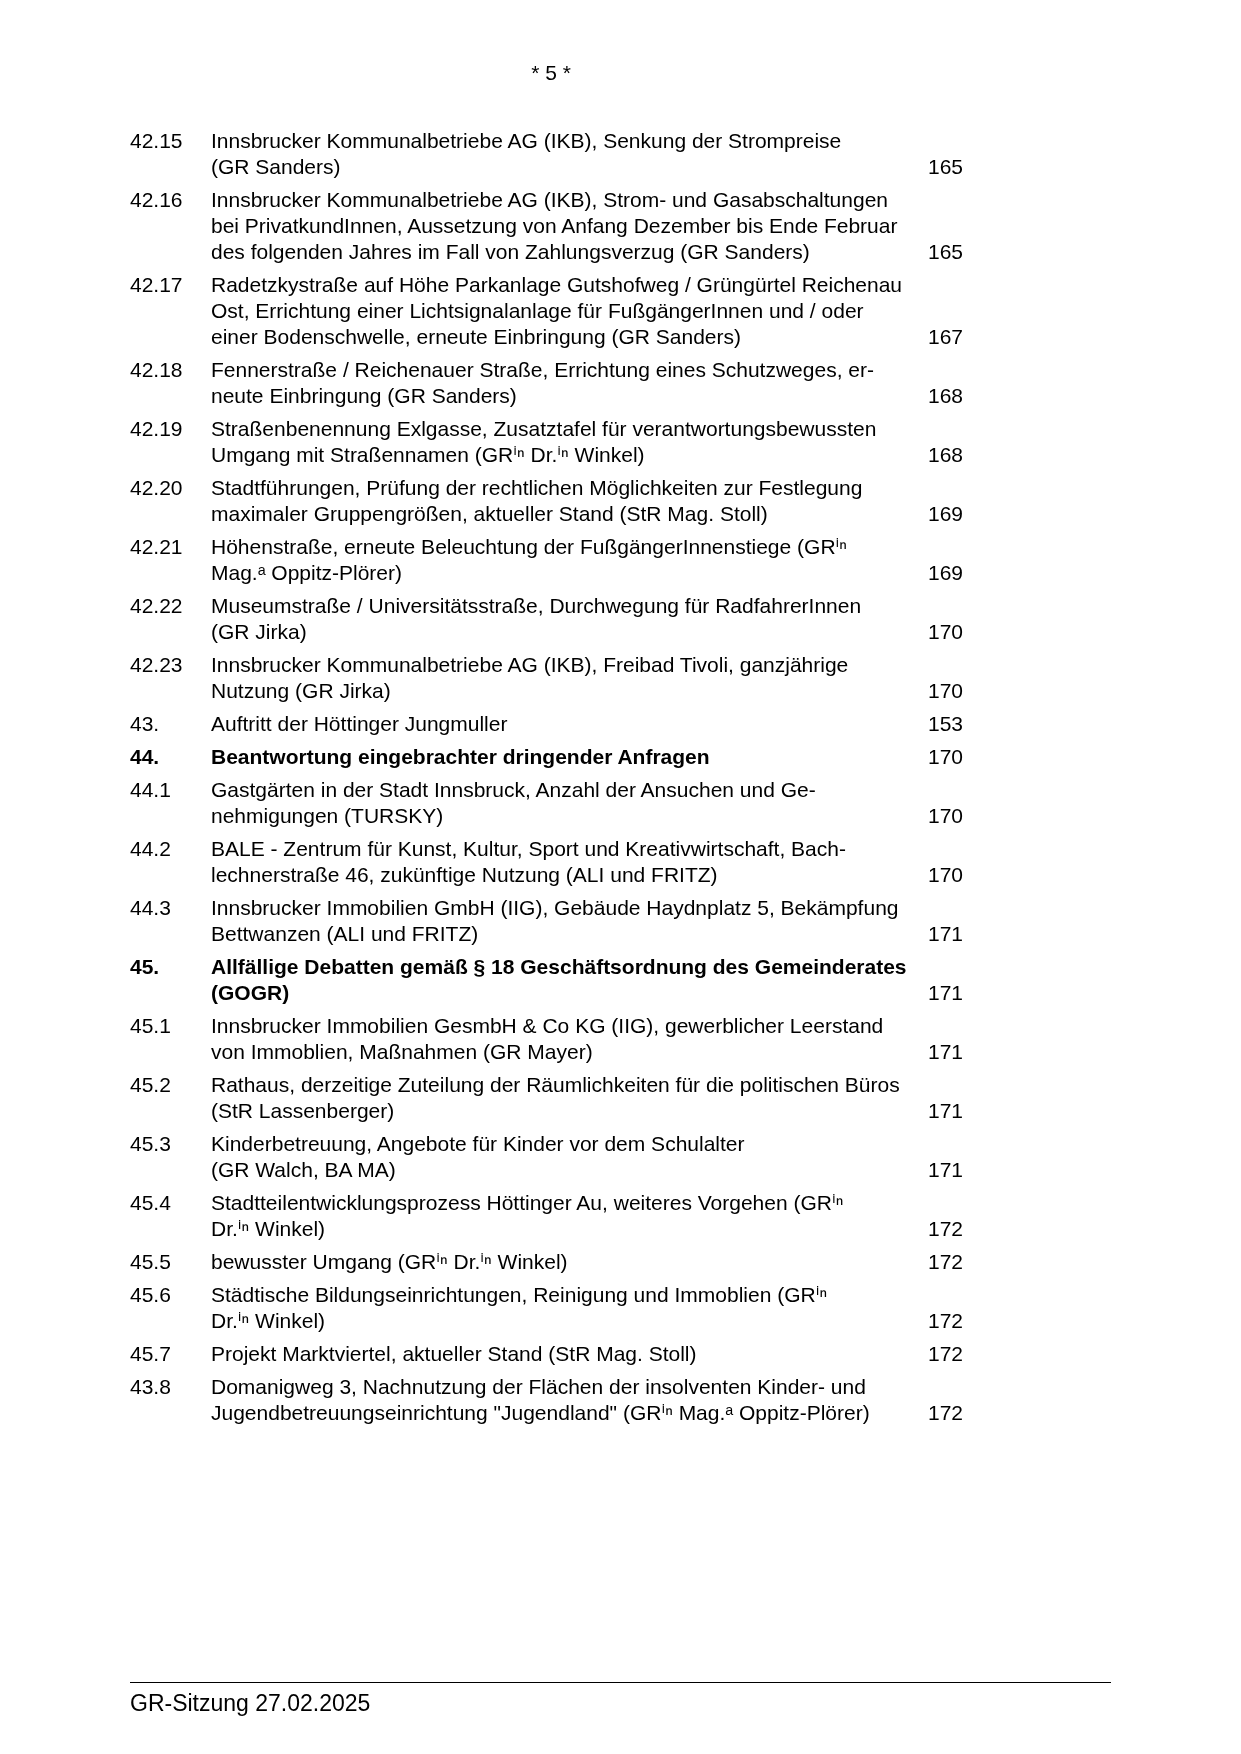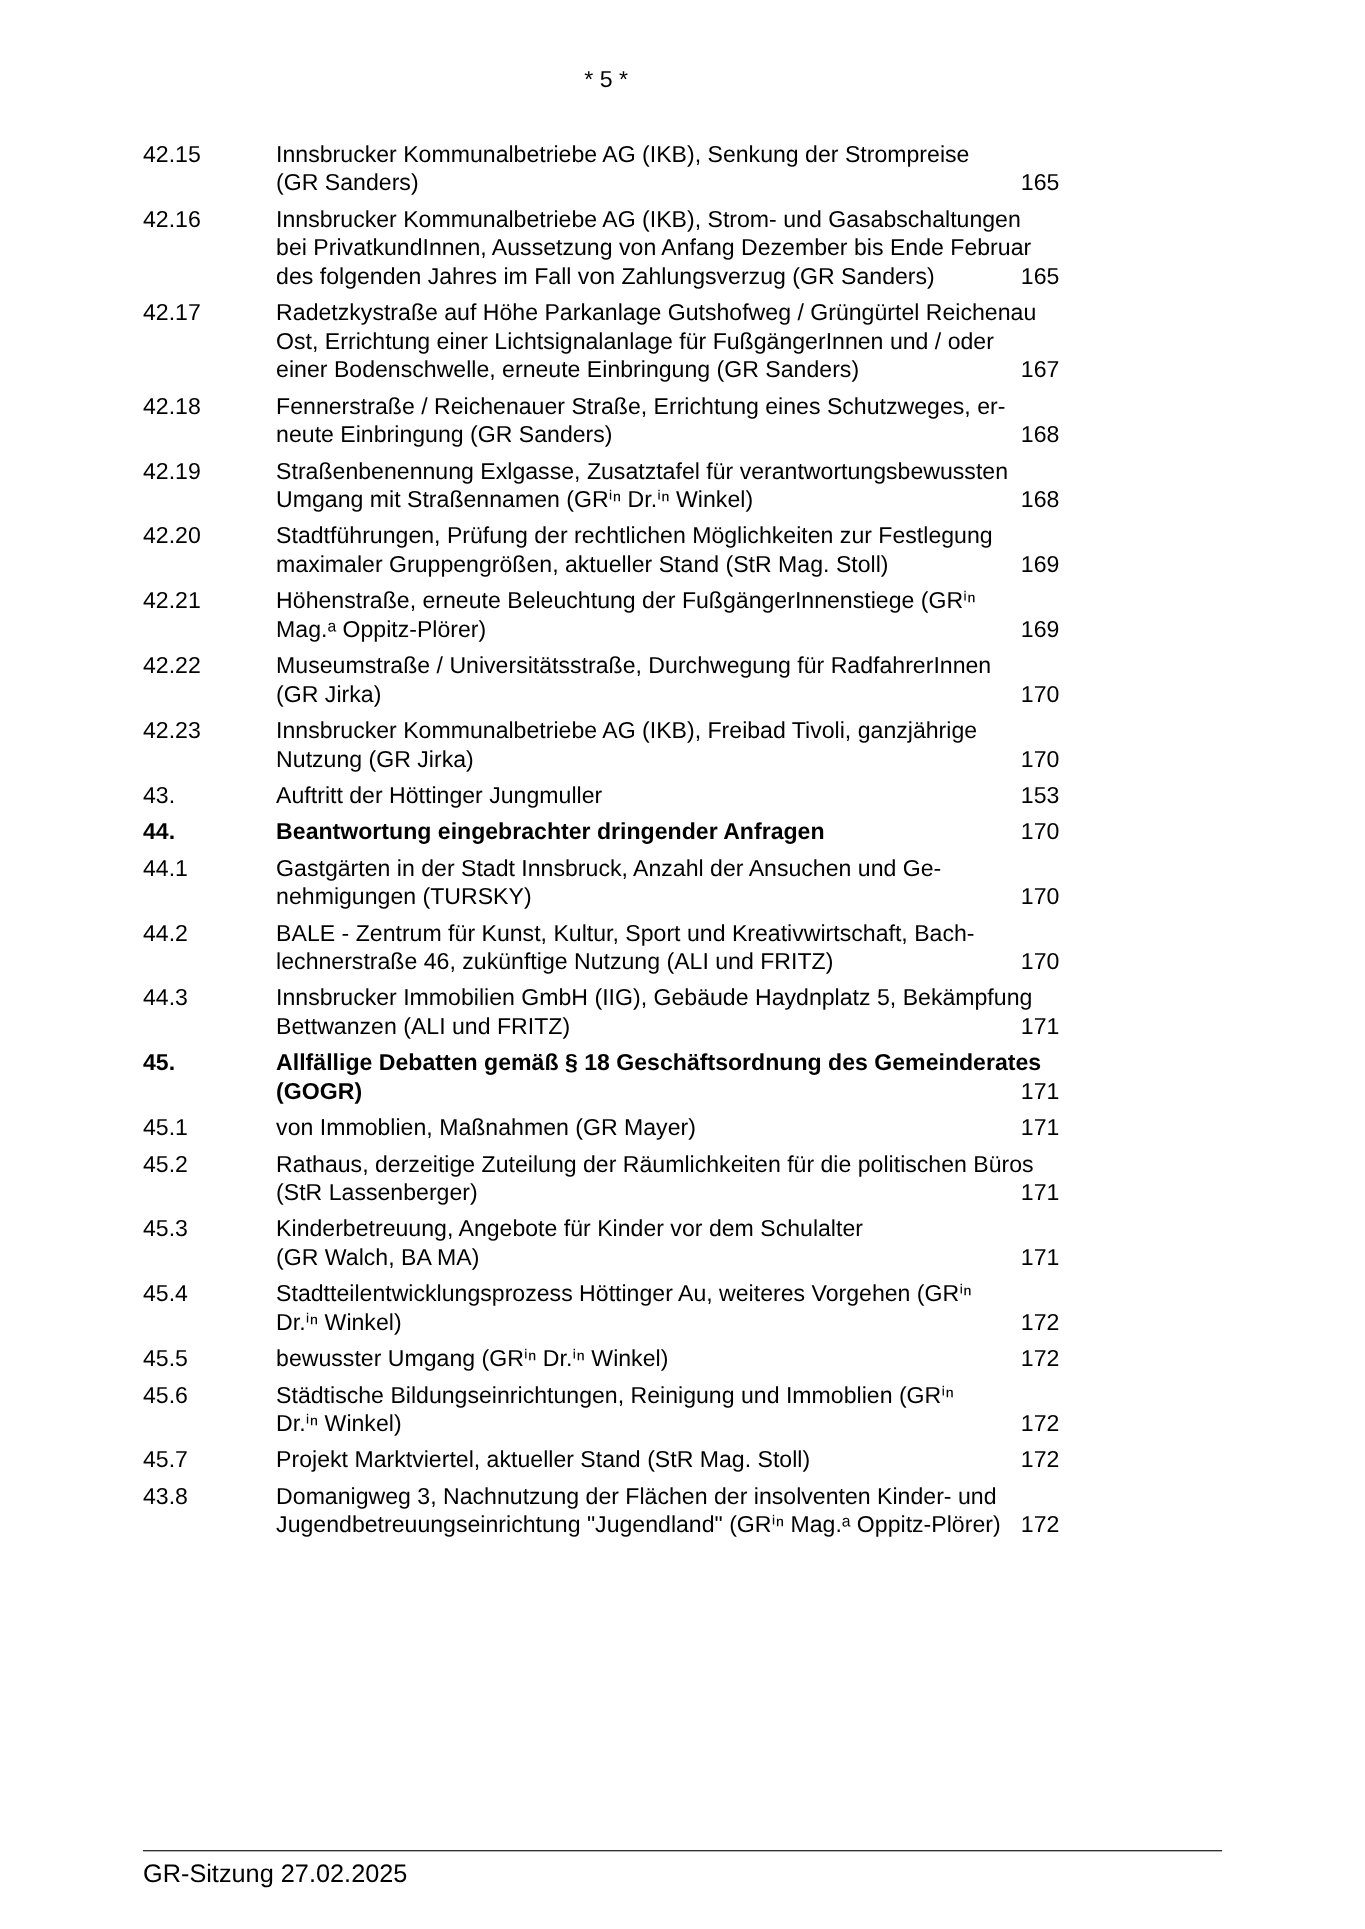--- a/index.html
+++ b/index.html
@@ -28,21 +28,20 @@
   .toc {
     position: absolute;
     top: 128px;
     left: 130px;
     width: 842px;
   }
   .toc-row {
     display: flex;
     align-items: flex-start;
     margin-bottom: 7px;
-    gap: 40px;
   }
   .toc-num {
     flex: 0 0 81px;
     width: 81px;
   }
   .toc-text {
     flex: 1 1 auto;
     min-width: 0;
   }
   .toc-line {
@@ -198,20 +197,21 @@
         <div class="toc-num">45.</div>
         <div class="toc-text">
           <div class="toc-line">Allfällige Debatten gemäß § 18 Geschäftsordnung des Gemeinderates</div>
           <div class="toc-line">(GOGR)</div>
         </div>
         <div class="toc-page">171</div>
       </div>
       <div class="toc-row">
         <div class="toc-num">45.1</div>
         <div class="toc-text">
+          <div class="toc-line">Innsbrucker Immobilien GesmbH &amp; Co KG (IIG), gewerblicher Leerstand</div>
           <div class="toc-line">von Immoblien, Maßnahmen (GR Mayer)</div>
         </div>
         <div class="toc-page">171</div>
       </div>
       <div class="toc-row">
         <div class="toc-num">45.2</div>
         <div class="toc-text">
           <div class="toc-line">Rathaus, derzeitige Zuteilung der Räumlichkeiten für die politischen Büros</div>
           <div class="toc-line">(StR Lassenberger)</div>
         </div>

